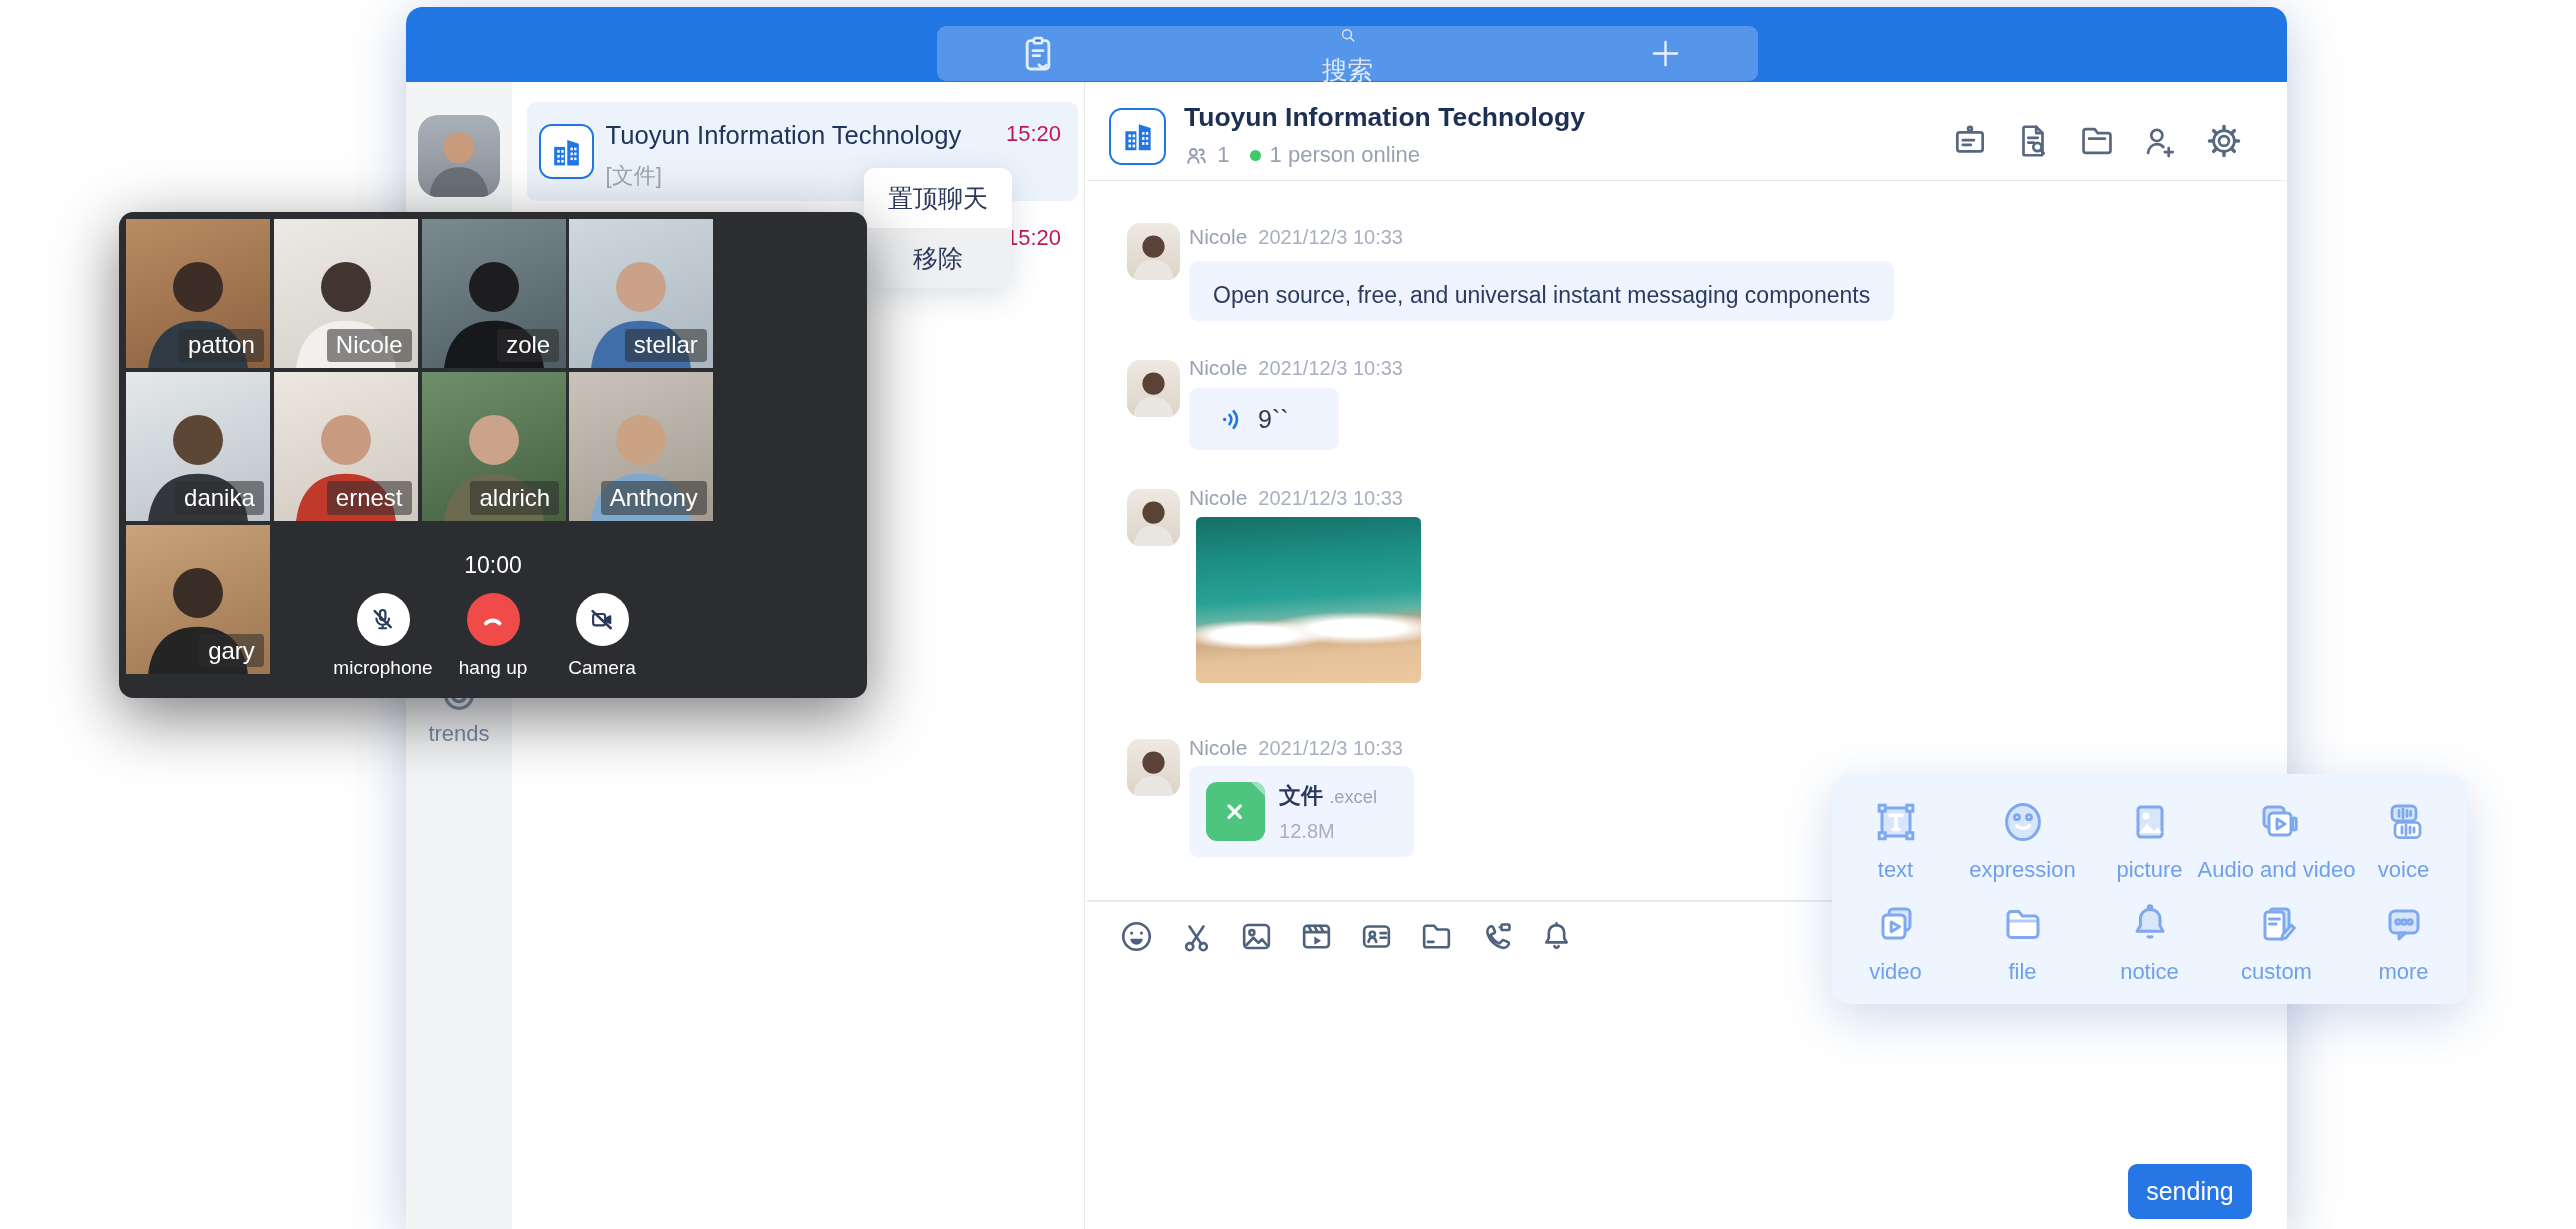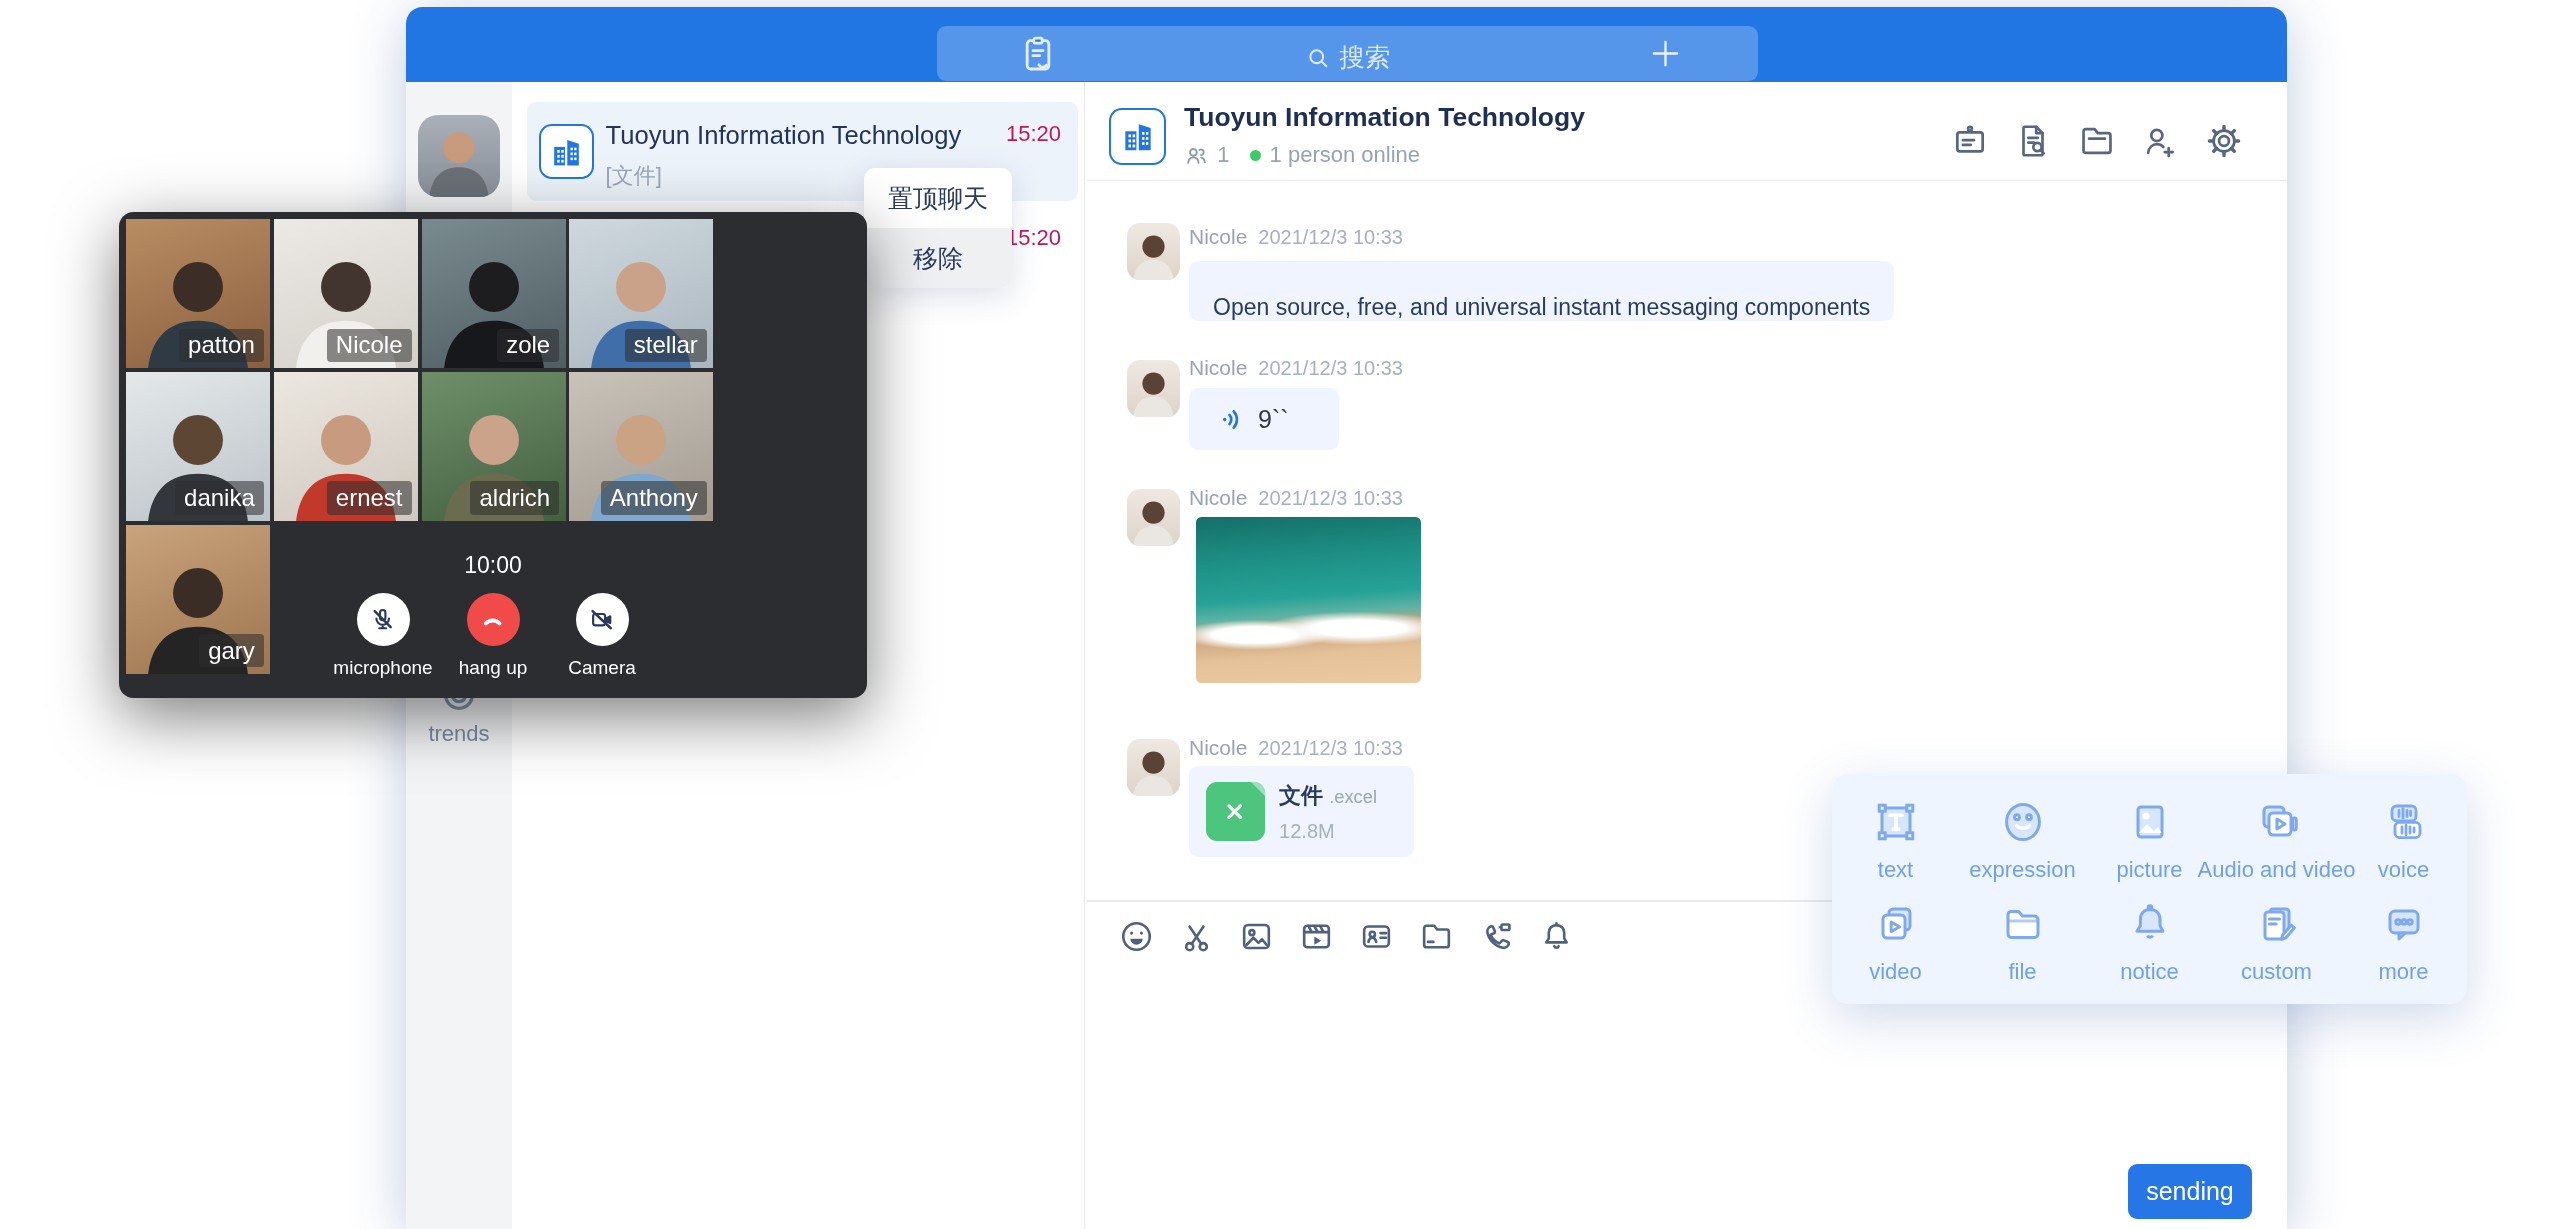--- a/index.html
+++ b/index.html
@@ -9,21 +9,21 @@
   
   .window { position:absolute; left:406px; top:7.3px; width:1881px; height:1222px;
             background:#fff; border-radius:16.5px 16.5px 0 0; box-shadow:0 9.1px 55px rgba(30,70,140,.28); z-index:1; }
 
   
   .topbar { position:absolute; left:0; top:0; width:100%; height:75px; background:#2176E4;
             border-radius:16.5px 16.5px 0 0; }
   .searchpill { position:absolute; left:531px; top:19px; width:821px; height:55px;
                 background:rgba(255,255,255,.24); border-radius:9.1px; color:#E8F0FC; }
   .pill-conv { position:absolute; left:81px; top:8.2px; width:40px; height:40px; color:#E3EDFB; cursor:pointer; }
-  .pill-center { position:absolute; left:0; right:0; top:0; height:62px; display:flex; align-items:center; justify-content:center; gap:9.1px; font-size:25.6px; color:#DCE8F9; cursor:text; }
+  .pill-center { position:absolute; left:0; right:0; top:0; height:62px; display:flex; align-items:center; justify-content:center; gap:9.1px; font-size:25.6px; color:#DCE8F9; cursor:text;flex-direction:column; }
   .pill-plus { position:absolute; right:75px; top:10px; width:35px; height:35px; color:#EAF2FD; cursor:pointer; }
 
   
   .sidebar { position:absolute; left:0; top:75px; width:106px; height:1147px; background:#F3F4F6; }
   .side-avatar { position:absolute; left:12px; top:33px; width:82px; height:82px; border-radius:20px; overflow:hidden;
                  background:linear-gradient(180deg,#aab0b8,#8a9099); }
   .side-trends { position:absolute; left:0; top:593px; width:106px; text-align:center; color:#7C8DA6; }
   .side-trends .ring { width:40px; height:40px; margin:0 auto; }
   .side-trends .lbl { margin-top:5.5px; font-size:22px; }
 
@@ -53,21 +53,21 @@
   .dot-green { width:11px; height:11px; border-radius:50%; background:#3DCB6A; margin-left:12.8px; }
   .ch-icons { position:absolute; right:44px; top:40px; display:flex; gap:25.6px; color:#56677F; }
   .ch-icons .hi { width:38px; height:38px; cursor:pointer; }
 
   
   .msg-avatar { position:absolute; left:40px; width:53px; height:57px; border-radius:12.8px; overflow:hidden;
                 background:linear-gradient(180deg,#efe9e2,#ddd3c8); }
   .msg-name { position:absolute; left:102px; font-size:21px; color:#98A2B3; white-space:nowrap; }
   .msg-name .t { font-size:20px; color:#A7B0BF; margin-left:11px; }
   .bubble { position:absolute; left:102px; background:#EFF4FE; border-radius:9.1px; }
-  .bubble.text { height:60px; line-height:60px; padding:16px 24px; font-size:23px; color:#2A3B5E; white-space:nowrap; }
+  .bubble.text { height:60px; line-height:60px; padding:4px 24px; font-size:23px; color:#2A3B5E; white-space:nowrap; }
   .bubble.voice { width:150px; height:62px; display:flex; align-items:center; padding:0 29px; gap:11px; cursor:pointer; }
   .bubble.voice .dur { font-size:25px; color:#333A45; }
   .bubble.voice svg { width:29px; height:29px; color:#2176E4; }
   .msg-image { position:absolute; left:109px; width:225px; height:166px; border-radius:5.5px; cursor:pointer;
     background:
       radial-gradient(34% 9% at 26% 71%, #ffffff 55%, rgba(255,255,255,0) 100%),
       radial-gradient(42% 10% at 72% 67%, #ffffff 50%, rgba(255,255,255,0) 100%),
       linear-gradient(176deg, #156f68 0%, #1d8f85 26%, #27a296 48%, #5fb3a4 58%, #c7a17d 66%, #e4c198 80%, #ecc9a0 100%); }
   .bubble.file { width:225px; height:91px; display:flex; align-items:center; padding:0 16.5px; gap:14.6px; cursor:pointer; }
   .file-ic { width:59px; height:59px; border-radius:11px; background:#4EC57E; position:relative; flex:none;

